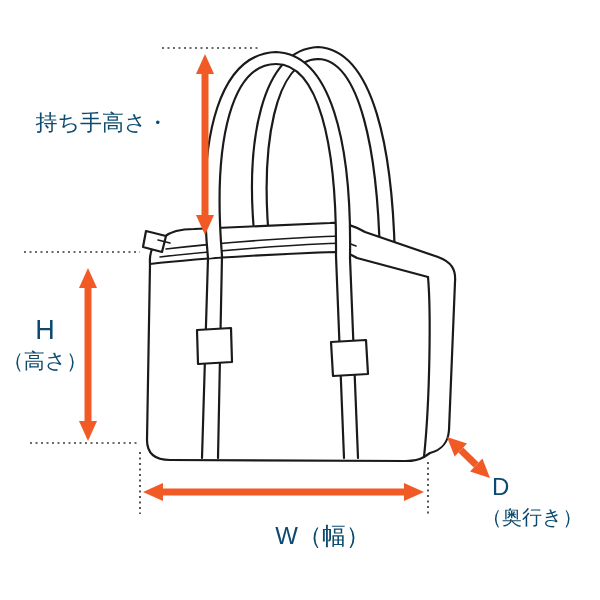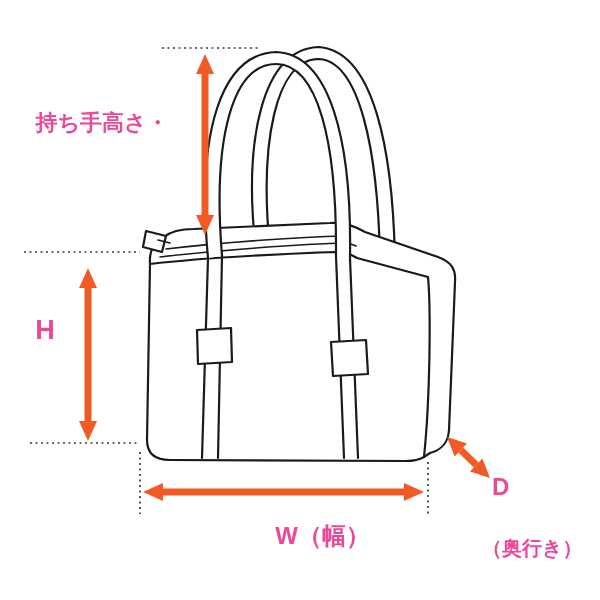--- a/index.html
+++ b/index.html
@@ -18,29 +18,29 @@
   .thin  { stroke-width: 1.6; }
   .nofill{ fill: none; }
   .fillw { fill: #ffffff; }
   .dots  { fill: none; stroke: #3a3a3a; stroke-width: 1.7; stroke-dasharray: 2 3.5; }
 
   
   .arrow-shaft { fill: none; stroke-width: 7; }
   .arrow-head  { stroke: none; }
 
   
-  .label { position: absolute; color: #ec4899; font-weight: 700; }
+  .label { position: absolute; color: #0c4a6e; font-weight: 400; }
   .label-handle { left: 12px; top: 106px; width: 180px; text-align: center; font-size: 22px; line-height: 34px; }
   .label-h      { left: 0px;  top: 314px; width: 90px;  text-align: center; }
   .label-h .big { display: block; font-size: 27px; line-height: 32px; }
   .label-h .cap { display: block; font-size: 21px; line-height: 30px; }
   .label-w      { left: 198px; top: 520px; width: 172px; text-align: right; font-size: 24px; line-height: 32px; }
   .label-d      { left: 482px; top: 472px; width: 112px; text-align: left; }
   .label-d .big { display: block; font-size: 24px; line-height: 30px; padding-left: 10px; }
-  .label-d .cap { display: block; font-size: 20px; line-height: 30px; margin-top: 31px; }
+  .label-d .cap { display: block; font-size: 20px; line-height: 30px; }
 </style>
 </head>
 <body>
 
 <div id="stage">
 
   <svg id="drawing" width="600" height="600" viewBox="0 0 600 600">
 
     <g>
       <path class="fillw" d="M256 252 C243 140 262 50 318 47 C374 50 393 150 395 262 L380 260 C378 152 360 60 318 59 C276 60 259 142 270 250 Z"></path>
@@ -110,20 +110,21 @@
       <polygon class="arrow-head" points="490,478 470,471.4 482.4,458.4" fill="#F15A24"></polygon>
     </g>
   </svg>
 
   <div class="label label-handle">
     <span>持ち手高さ・</span><br>
   </div>
 
   <div class="label label-h">
     <span class="big">H</span>
+    <span class="cap">（高さ）</span>
   </div>
 
   <div class="label label-w">
     <span>W（幅）</span>
   </div>
 
   <div class="label label-d">
     <span class="big">D</span>
     <span class="cap">（奥行き）</span>
   </div>

